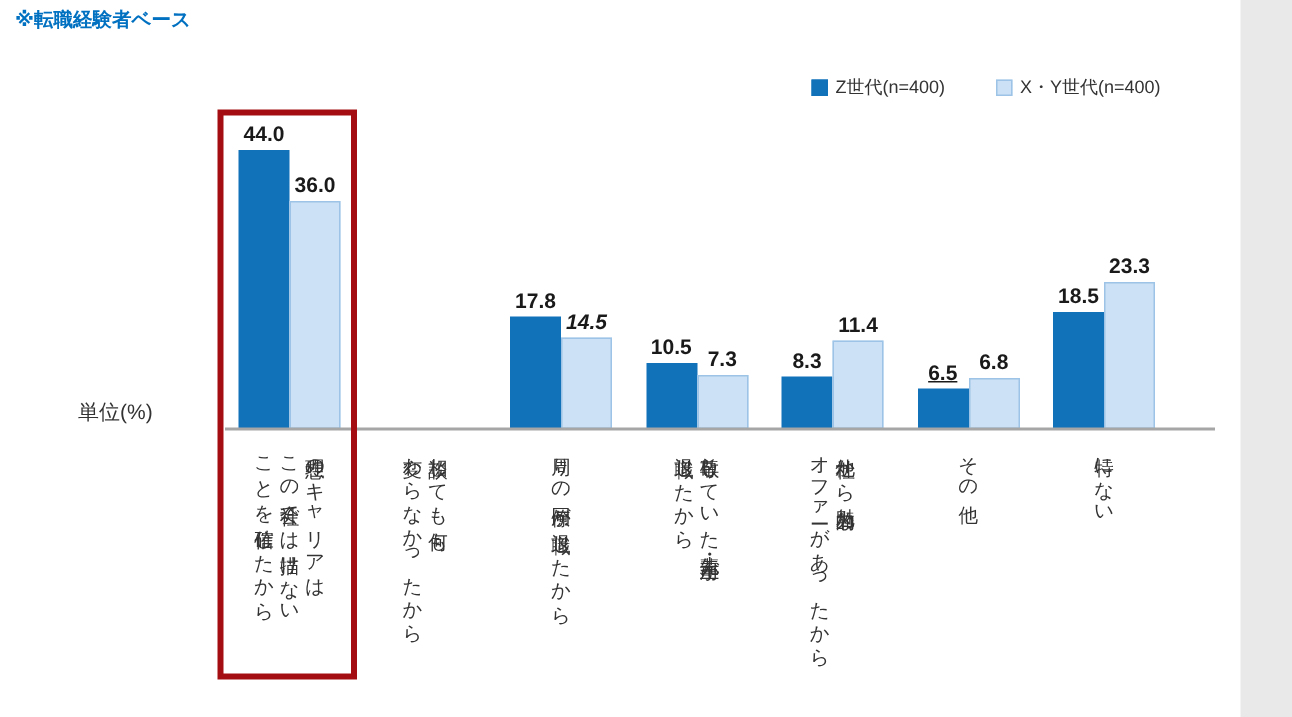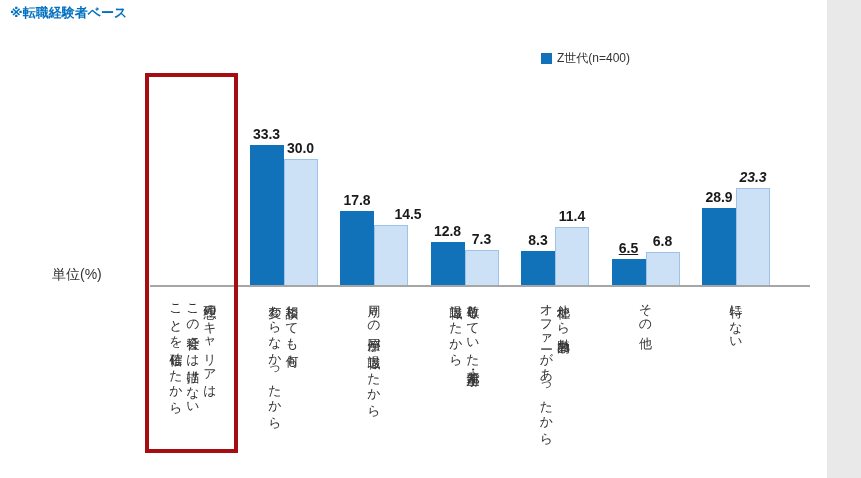--- a/index.html
+++ b/index.html
@@ -66,60 +66,64 @@
 <div class="canvas">
 
   <div class="page-title">※転職経験者ベース</div>
 
 
   <div class="legend">
     <div class="legend-item">
       <span class="legend-swatch" id="sw0" style="background: rgb(17, 113, 185); border: 1px solid rgb(17, 113, 185);"></span>
       <span>Z世代(n=400)</span>
     </div>
+    <div class="legend-item">
+      <span class="legend-swatch" id="sw1" style="background: rgb(204, 225, 245); border: 1px solid rgb(157, 195, 230);"></span>
+      <span>X・Y世代(n=400)</span>
+    </div>
   </div>
 
   <div class="unit-label">単位(%)</div>
 
   <div class="plot" id="plot">
-      <div class="bar-group" style="left: 99.5px;">
-        <div class="bar" style="left: 0px; height: 140.768px; background: rgb(17, 113, 185);"></div>
-        <div class="bar-value" style="left: -5px; bottom: 143.768px;">33.3</div>
-        <div class="bar" style="left: 34px; height: 126.818px; background: rgb(204, 225, 245); border: 1px solid rgb(157, 195, 230);"></div>
-        <div class="bar-value" style="left: 29px; bottom: 129.818px;">30.0</div>
+      <div class="bar-group" style="left: 9px;">
+        <div class="bar" style="left: 0px; height: 186px; background: rgb(17, 113, 185);"></div>
+        <div class="bar-value" style="left: -5px; bottom: 189px;">44.0</div>
+        <div class="bar" style="left: 34px; height: 152.182px; background: rgb(204, 225, 245); border: 1px solid rgb(157, 195, 230);"></div>
+        <div class="bar-value" style="left: 29px; bottom: 155.182px;">36.0</div>
       </div>
       <div class="bar-group" style="left: 190px;">
         <div class="bar" style="left: 0px; height: 75.2455px; background: rgb(17, 113, 185);"></div>
         <div class="bar-value" style="left: -5px; bottom: 78.2455px; margin-top: 45px;">17.8</div>
         <div class="bar" style="left: 34px; height: 61.2955px; background: rgb(204, 225, 245); border: 1px solid rgb(157, 195, 230);"></div>
-        <div class="bar-value" style="left: 46px; bottom: 64.2955px;">14.5</div>
+        <div class="bar-value" style="left: 29px; bottom: 64.2955px; font-style: italic;">14.5</div>
       </div>
       <div class="bar-group" style="left: 280.5px;">
         <div class="bar" style="left: 0px; height: 44.3864px; background: rgb(17, 113, 185);"></div>
-        <div class="bar-value" style="left: -5px; bottom: 47.3864px;">12.8</div>
+        <div class="bar-value" style="left: -5px; bottom: 47.3864px;">10.5</div>
         <div class="bar" style="left: 34px; height: 35.9318px; background: rgb(204, 225, 245); border: 1px solid rgb(157, 195, 230);"></div>
         <div class="bar-value" style="left: 29px; bottom: 38.9318px;">7.3</div>
       </div>
       <div class="bar-group" style="left: 371px;">
         <div class="bar" style="left: 0px; height: 35.0864px; background: rgb(17, 113, 185);"></div>
         <div class="bar-value" style="left: -5px; bottom: 38.0864px; text-align: center;">8.3</div>
         <div class="bar" style="left: 34px; height: 59.1818px; background: rgb(204, 225, 245); border: 1px solid rgb(157, 195, 230);"></div>
         <div class="bar-value" style="left: 29px; bottom: 62.1818px;">11.4</div>
       </div>
       <div class="bar-group" style="left: 461.5px;">
         <div class="bar" style="left: 0px; height: 27.4773px; background: rgb(17, 113, 185);"></div>
         <div class="bar-value" style="left: -5px; bottom: 30.4773px; text-decoration: underline;">6.5</div>
         <div class="bar" style="left: 34px; height: 33.8182px; background: rgb(204, 225, 245); border: 1px solid rgb(157, 195, 230);"></div>
         <div class="bar-value" style="left: 29px; bottom: 36.8182px;">6.8</div>
       </div>
       <div class="bar-group" style="left: 552px;">
         <div class="bar" style="left: 0px; height: 78.2045px; background: rgb(17, 113, 185);"></div>
-        <div class="bar-value" style="left: -5px; bottom: 81.2045px;">28.9</div>
+        <div class="bar-value" style="left: -5px; bottom: 81.2045px;">18.5</div>
         <div class="bar" style="left: 34px; height: 98.4955px; background: rgb(204, 225, 245); border: 1px solid rgb(157, 195, 230);"></div>
-        <div class="bar-value" style="left: 29px; bottom: 101.495px; font-style: italic;">23.3</div>
+        <div class="bar-value" style="left: 29px; bottom: 101.495px;">23.3</div>
       </div>
     </div>
 
   <div class="baseline"></div>
 
   <div id="cats">
       <div class="category-label" style="left: 193px; top: 295px;">理想のキャリアは
 この会社では描けない
 ことを確信したから</div>
       <div class="category-label" style="left: 283.5px; top: 295px;">相談しても何も

